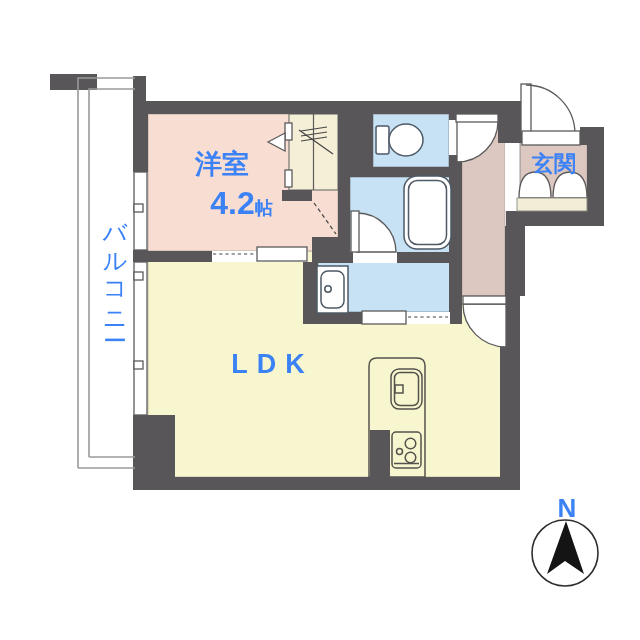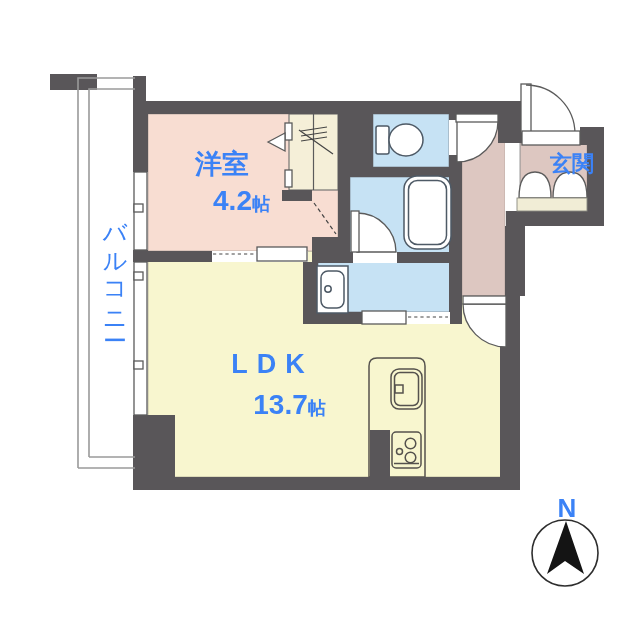--- a/index.html
+++ b/index.html
@@ -17,21 +17,21 @@
   .door{fill:#ffffff;stroke:#5b5b5b;stroke-width:1.3;}
   .arc{fill:none;stroke:#5b5b5b;stroke-width:1.3;}
   .fixture{fill:#ffffff;stroke:#4e5a66;stroke-width:1.5;}
   .kfix{fill:none;stroke:#55524e;stroke-width:1.5;}
   .thin{fill:none;stroke:#444444;stroke-width:1.2;}
   .outline{fill:none;stroke:#9a9a9a;stroke-width:1.6;}
   .lbl{position:absolute;color:#3b82f6;white-space:nowrap;}
   .lbl-v{writing-mode:vertical-rl;text-orientation:upright;font-size:24px;letter-spacing:3px;font-weight:500;}
   .room-name{font-weight:bold;font-size:27px;text-align:center;}
   .room-size{font-weight:bold;text-align:center;}
-  .size-num{font-size:28px;margin-left:39px;}
+  .size-num{font-size:32px;margin-left:39px;}
   .size-unit{font-size:18px;}
   .ldk-name{letter-spacing:9px;}
   .genkan-name{font-size:22px;}
   .north-n{font-weight:bold;font-size:26px;text-align:center;}
 </style>
 </head>
 <body>
 
 <div id="stage">
   <svg id="plan-svg" width="640" height="640" viewBox="0 0 640 640">
@@ -159,20 +159,17 @@
   </svg>
 
   <div class="lbl lbl-v" style="left:99px;top:206px;">バルコニー</div>
 
   <div class="lbl room-name" style="left:172px;top:146px;width:100px;">洋室</div>
   <div class="lbl room-size" style="left:162px;top:185px;width:120px;">
     <span class="size-num">4.2</span><span class="size-unit">帖</span>
   </div>
 
   <div class="lbl room-name ldk-name" style="left:215px;top:349px;width:115px;">LDK</div>
-  <div class="lbl room-size" style="left:200px;top:389px;width:140px;">
-    <span class="size-num">13.7</span><span class="size-unit">帖</span>
-  </div>
 
-  <div class="lbl room-name genkan-name" style="left:540px;top:149px;width:64px;text-align:center;">玄関</div>
+  <div class="lbl room-name genkan-name" style="left:522px;top:149px;width:64px;text-align:center;">玄関</div>
 
   <div class="lbl north-n" style="left:550px;top:493px;width:34px;">N</div>
 </div>
 
 </body></html>

